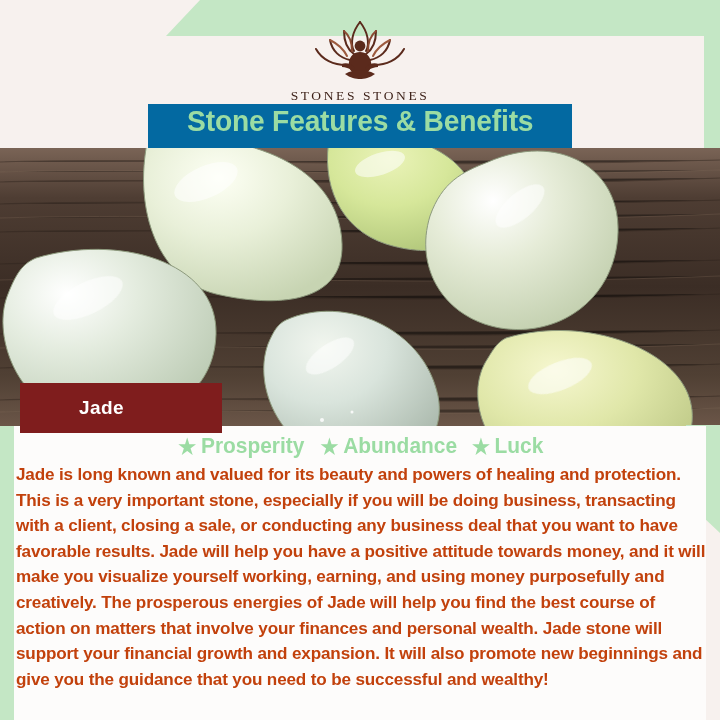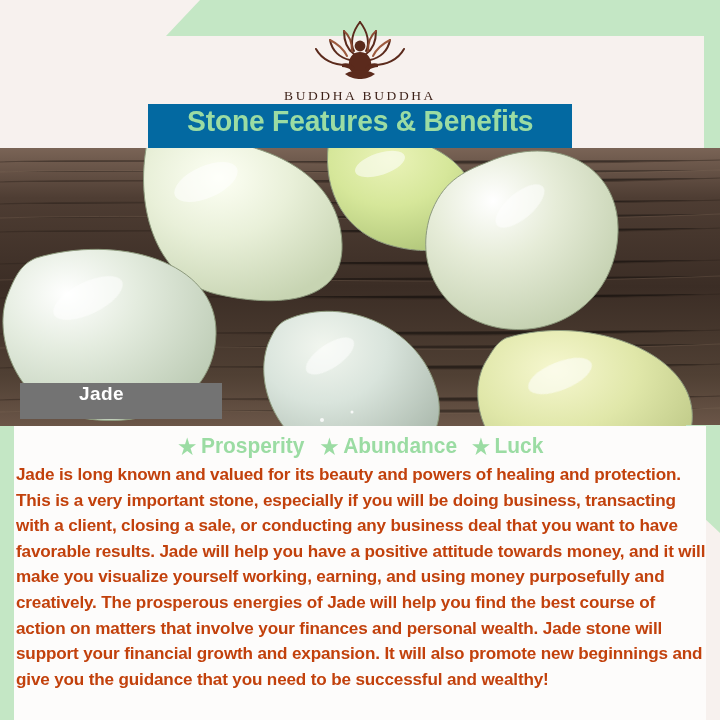--- a/index.html
+++ b/index.html
@@ -79,23 +79,23 @@
 
   
   .photo{
     position:absolute; left:0; top:148px; width:720px; height:278px;
     overflow:hidden;
     background:#5d4b40;
   }
   .photo svg{ display:block; width:720px; height:278px; }
 
   .stone-label{
-    position:absolute; left:20px; top:383px; width:202px; height:36px;
-    background:#737373;
-    display:flex; 
+    position:absolute; left:20px; top:383px; width:202px; height:50px;
+    background:#7f1d1d;
+    display:flex; align-items:center;
     z-index:6;
   }
   .stone-label span{
     margin-left:59px;
     color:#ffffff; font-weight:700; font-size:19px;
     letter-spacing:.4px;
     font-family:"Liberation Sans", sans-serif;
   }
 
   
@@ -165,21 +165,21 @@
         </g>
 
         <g fill="#5b2a1c">
           <circle cx="60" cy="28" r="5.4"></circle>
           <path d="M60 34 C54 34,50 38,49 44 C48 49,50 53,54 55 L66 55 C70 53,72 49,71 44 C70 38,66 34,60 34 Z"></path>
           <path d="M42 46 C46 44,52 46,55 50 L53 53 C49 50,45 49,42 49 Z"></path>
           <path d="M78 46 C74 44,68 46,65 50 L67 53 C71 50,75 49,78 49 Z"></path>
           <path d="M45 56 C50 53,56 52,60 52 C64 52,70 53,75 56 C70 60,64 61,60 61 C56 61,50 60,45 56 Z"></path>
         </g>
       </svg>
-      <div class="logo-word">BUDDHA BUDDHA</div>
+      <div class="logo-word">STONES STONES</div>
     </div>
   </div>
 
   <div class="title-banner">
     <div class="title-text">Stone Features &amp; Benefits</div>
   </div>
 
   <div class="photo">
     <svg viewBox="0 0 720 278" preserveAspectRatio="none">
       <defs>

